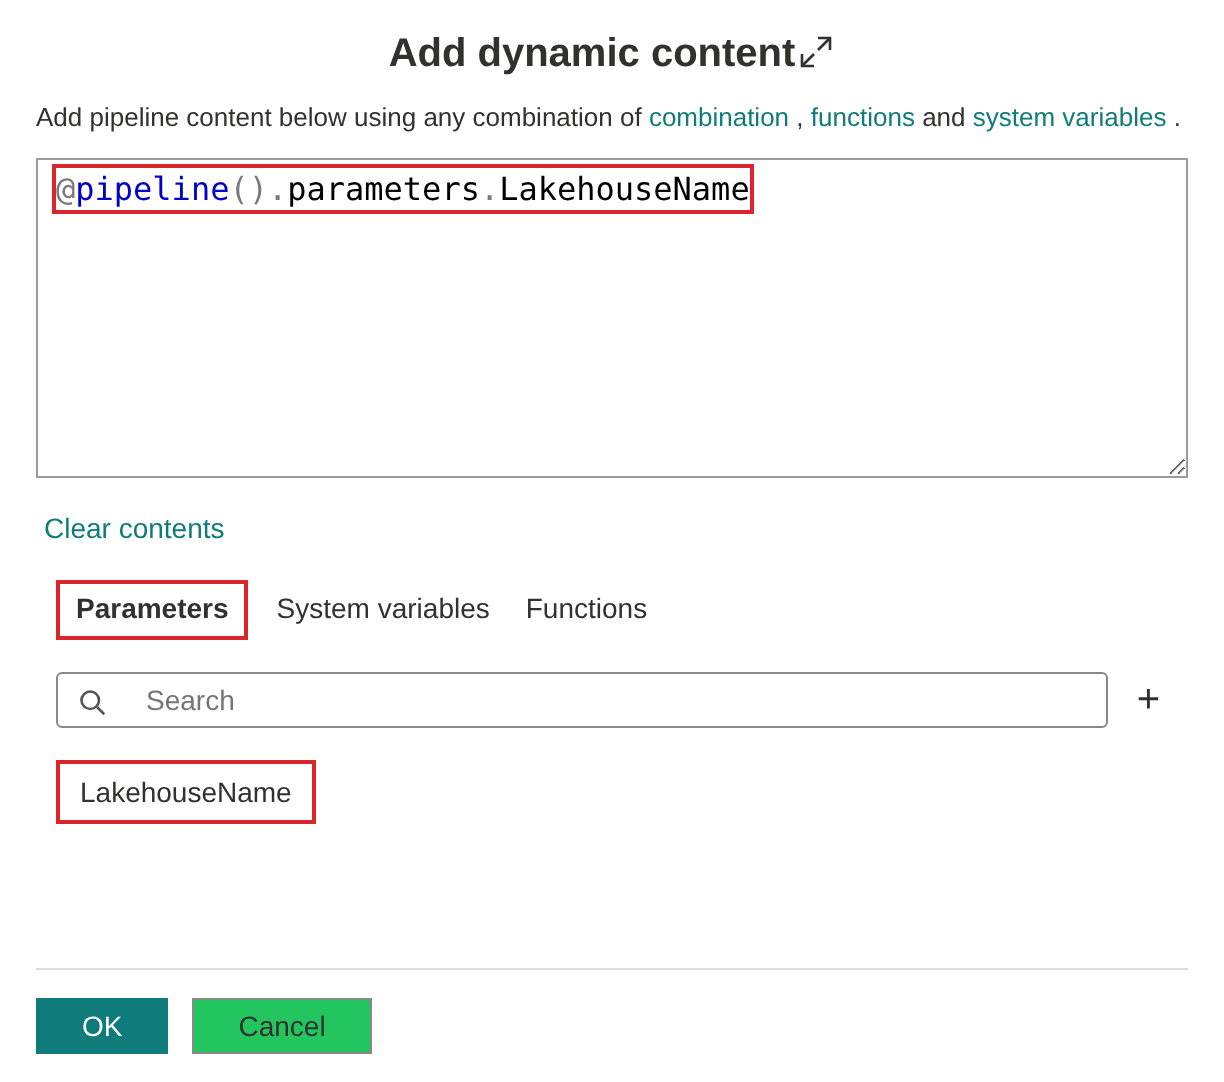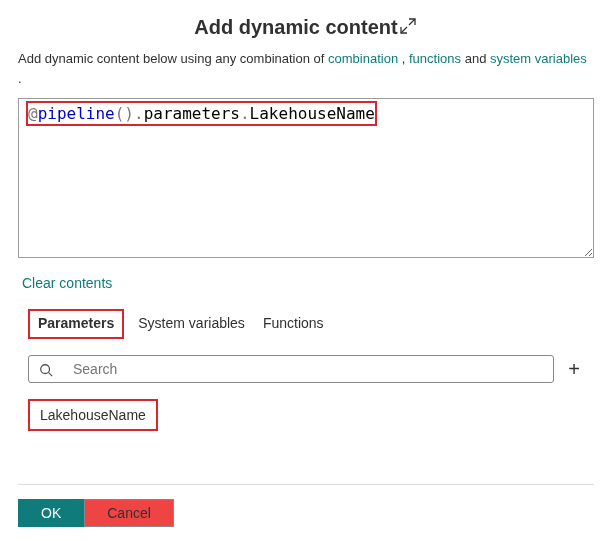--- a/index.html
+++ b/index.html
@@ -41,45 +41,45 @@
     .tabs { display: flex; gap: 10px; margin-bottom: 16px; padding-left: 10px; }
     .tab { padding: 6px 4px; cursor: pointer; font-size: 14px; color: #323130; border-bottom: 2px solid transparent; }
     .tab.active { font-weight: 600; border-bottom-color: #0f7b7b; }
     .tab.highlight-box { border: 2px solid #d8262c; padding: 4px 8px; }
     .search-row { display: flex; align-items: center; gap: 10px; margin: 0 10px 16px 10px; }
     .search-box { flex: 1; display: flex; align-items: flex-end; gap: 20px; border: 1px solid #888; border-radius: 3px; padding: 5px 10px; background: #fff; }
     .search-box input { border: none; outline: none; flex: 1; font-size: 14px; font-family: inherit; color: #323130; }
     .plus-btn { font-size: 20px; color: #323130; cursor: pointer; padding: 0 4px; line-height: 1; }
     .params-list { padding: 0 10px; }
     .param-item { display: inline-block; border: 2px solid #d8262c; padding: 6px 10px; font-size: 14px; cursor: pointer; }
-    .footer { position: absolute; bottom: 14px; left: 18px; right: 18px; border-top: 1px solid #ddd; padding-top: 14px; display: flex; }
+    .footer { position: absolute; bottom: 14px; left: 18px; right: 18px; border-top: 1px solid #ddd; padding-top: 14px; display: flex; gap: 12px; }
     .btn { padding: 5px 22px; font-size: 14px; cursor: pointer; border: 1px solid transparent; font-family: inherit; }
     .btn-primary { background: #0f7b7b; color: #fff; }
-    .btn-secondary { background: #ef4444; color: #323130; border-color: #888; }
+    .btn-secondary { background: #22c55e; color: #323130; border-color: #888; }
     .search-icon svg, .expand-icon svg { display: block; }
   </style>
 </head>
 <body>
 
 
 
 <div class="header">
   <div class="title">Add dynamic content</div>
   <span class="expand-icon">
     <svg width="16" height="16" viewBox="0 0 16 16" fill="none" stroke="#323130" stroke-width="1.3">
       <path d="M9 1 H15 V7"></path>
         <path d="M15 1 L9 7"></path>
       <path d="M7 15 H1 V9"></path>
         <path d="M1 15 L7 9"></path>
     </svg>
   </span>
 </div>
 
 <div class="subtitle">
-  <span>Add dynamic content below using any combination of </span>
+  <span>Add pipeline content below using any combination of </span>
   <a class="link">combination</a>
   <span>, </span>
   <a class="link">functions</a>
   <span> and </span>
   <a class="link">system variables</a>
   <span>.</span>
 </div>
 
 <div class="editor-wrap">
   <textarea class="editor" spellcheck="false" style=""></textarea>

